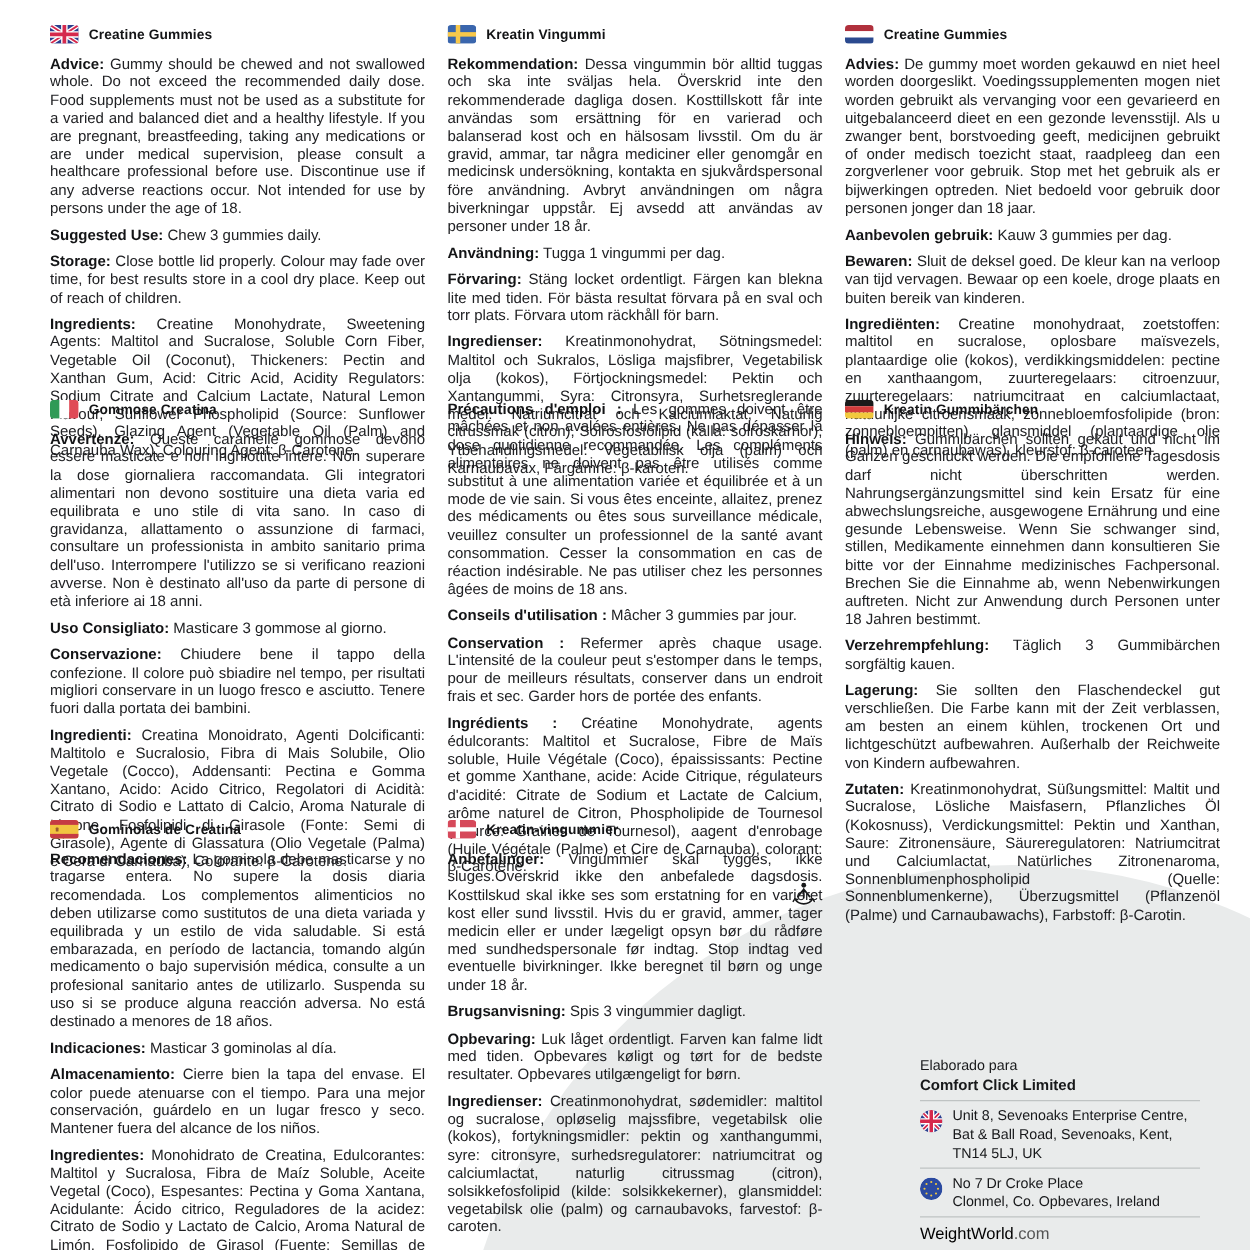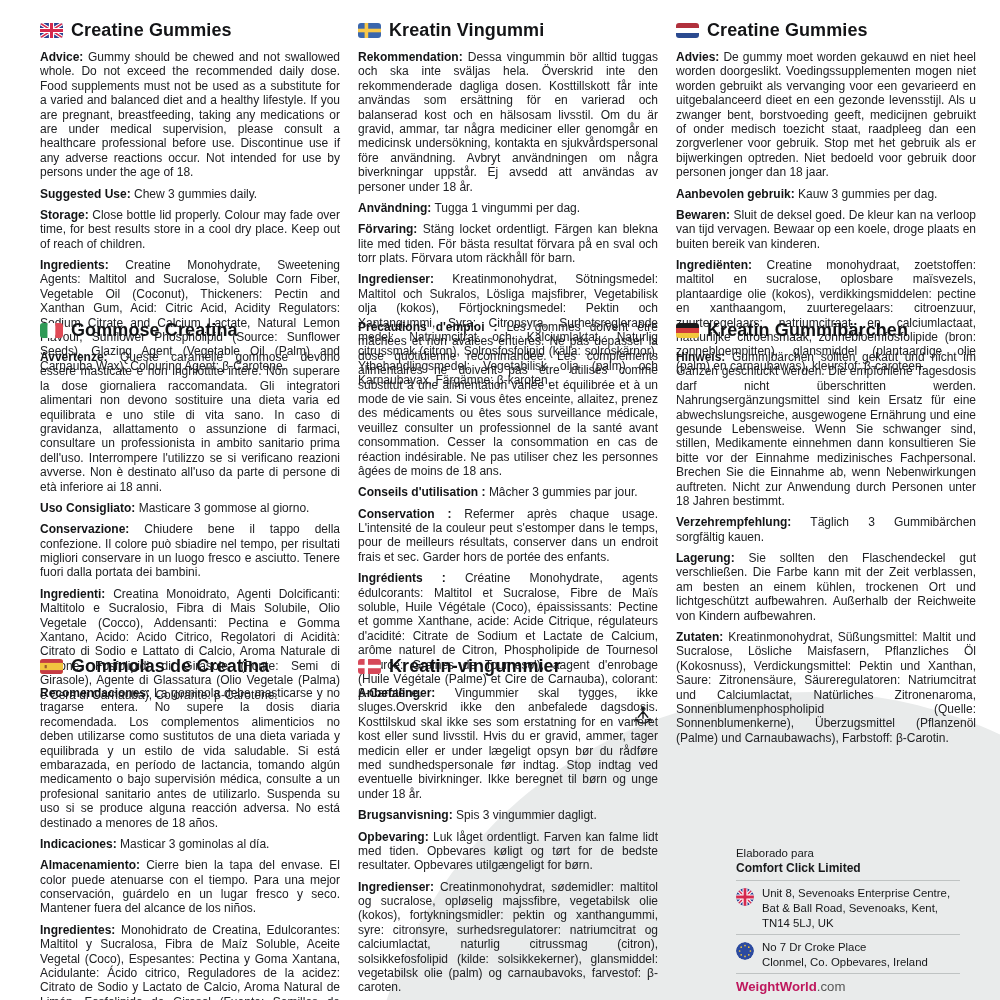--- a/index.html
+++ b/index.html
@@ -14,21 +14,21 @@
     position:absolute;left:365px;top:692px;width:890px;height:890px;
     border-radius:50%;background:#e9ebeb;z-index:0;
   }
   .lang-section{
     position:absolute;width:300px;z-index:1;
   }
   .c1{left:40px;} .c2{left:358px;} .c3{left:676px;}
   .r1{top:20px;} .r2{top:320px;} .r3{top:656px;}
   .sec-head{display:flex;align-items:center;gap:8px;margin:0 0 9px 0;}
   .sec-head h2{
-    margin:0;font-size:18px;font-weight:bold;color:#131416;letter-spacing:.1px;
+    margin:0;font-size:11px;font-weight:bold;color:#131416;letter-spacing:.1px;
   }
   .flag{
     display:inline-block;width:23px;height:15px;border-radius:3px;
     overflow:hidden;flex:0 0 auto;line-height:0;
   }
   .flag svg{display:block;width:23px;height:15px;}
   .flag-pair{display:flex;gap:4px;flex:0 0 auto;}
   .lang-section p{
     margin:0 0 7px 0;font-size:12px;line-height:1.2;
     text-align:justify;text-justify:inter-word;color:#202124;
@@ -42,21 +42,21 @@
     font-size:11.4px;color:#17181a;
   }
   .footer .elaborado{margin:0;line-height:1.3;}
   .footer .company{margin:0 0 4px 0;font-weight:bold;font-size:12px;line-height:1.3;}
   .footer .divider{border:none;border-top:1px solid #bfc3c3;margin:4px 0 5px 0;}
   .addr-row{display:flex;gap:8px;align-items:flex-start;margin:2px 0;}
   .round-flag{flex:0 0 auto;width:18px;height:18px;border-radius:50%;overflow:hidden;line-height:0;margin-top:2px;}
   .round-flag svg{display:block;width:18px;height:18px;}
   .addr-text{margin:0;line-height:1.28;}
   .site{margin:2px 0 0 0;font-size:13.2px;}
-  .site .bold{font-weight:bold;color:#be185d;}
+  .site .bold{font-weight:normal;color:#000000;}
   .site .suffix{font-weight:normal;color:#555;}
 </style>
 </head>
 <body>
 
 <div class="bg-circle"></div>
 
 <section class="lang-section c1 r1">
   <header class="sec-head">
     <span class="flag">

